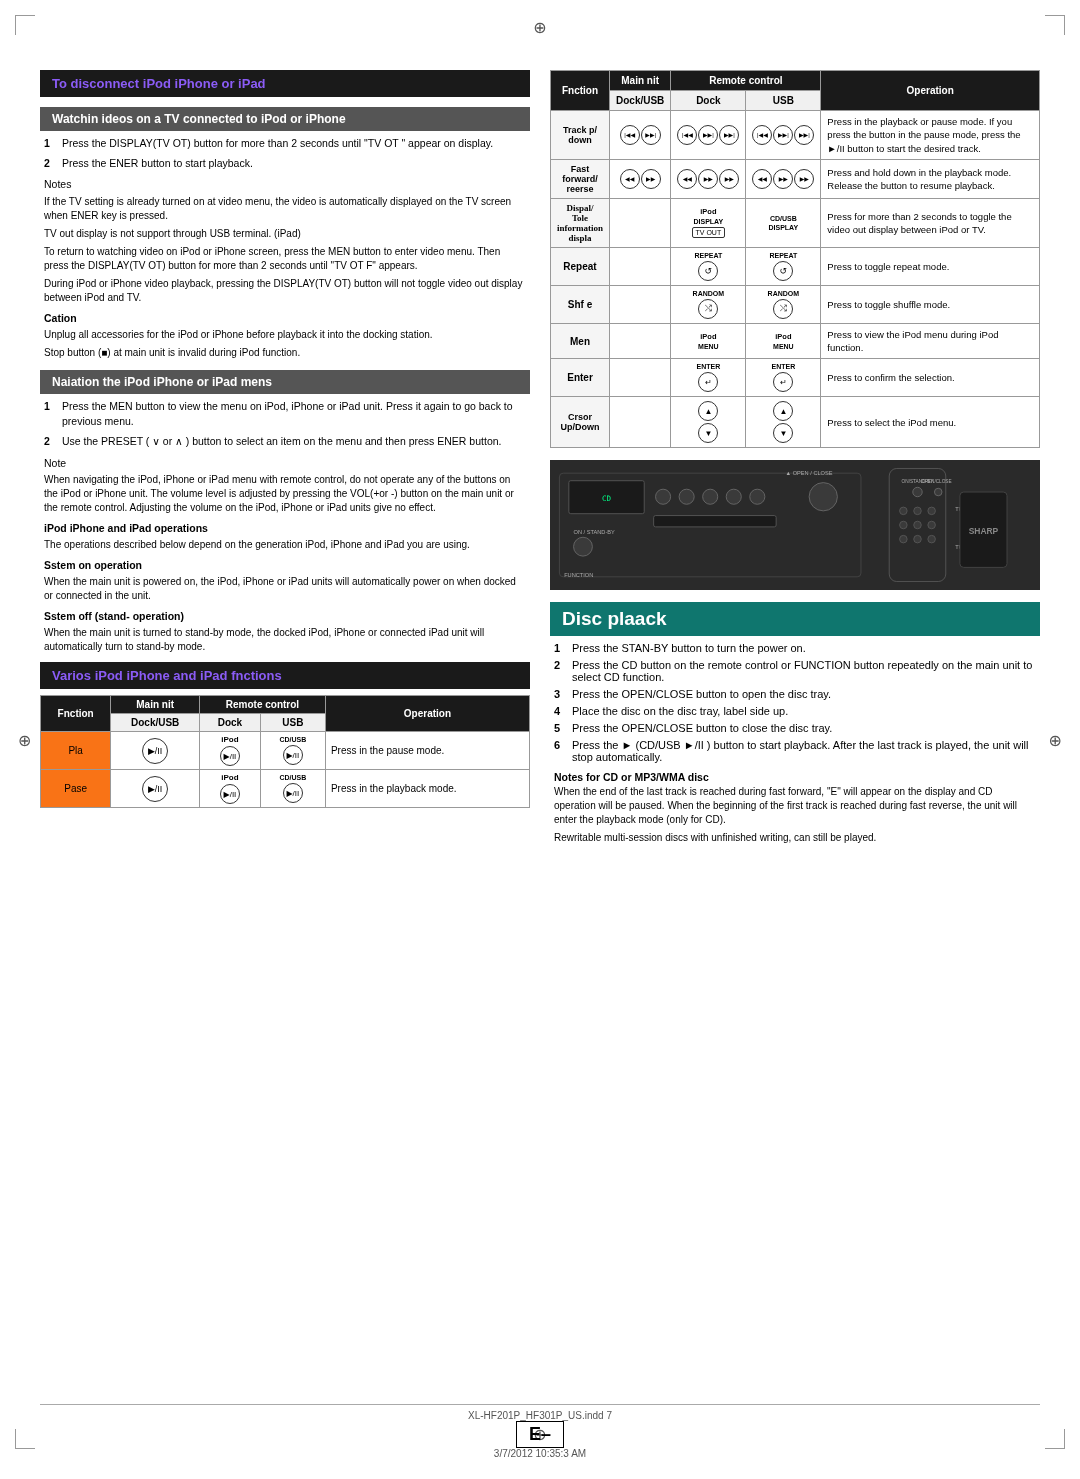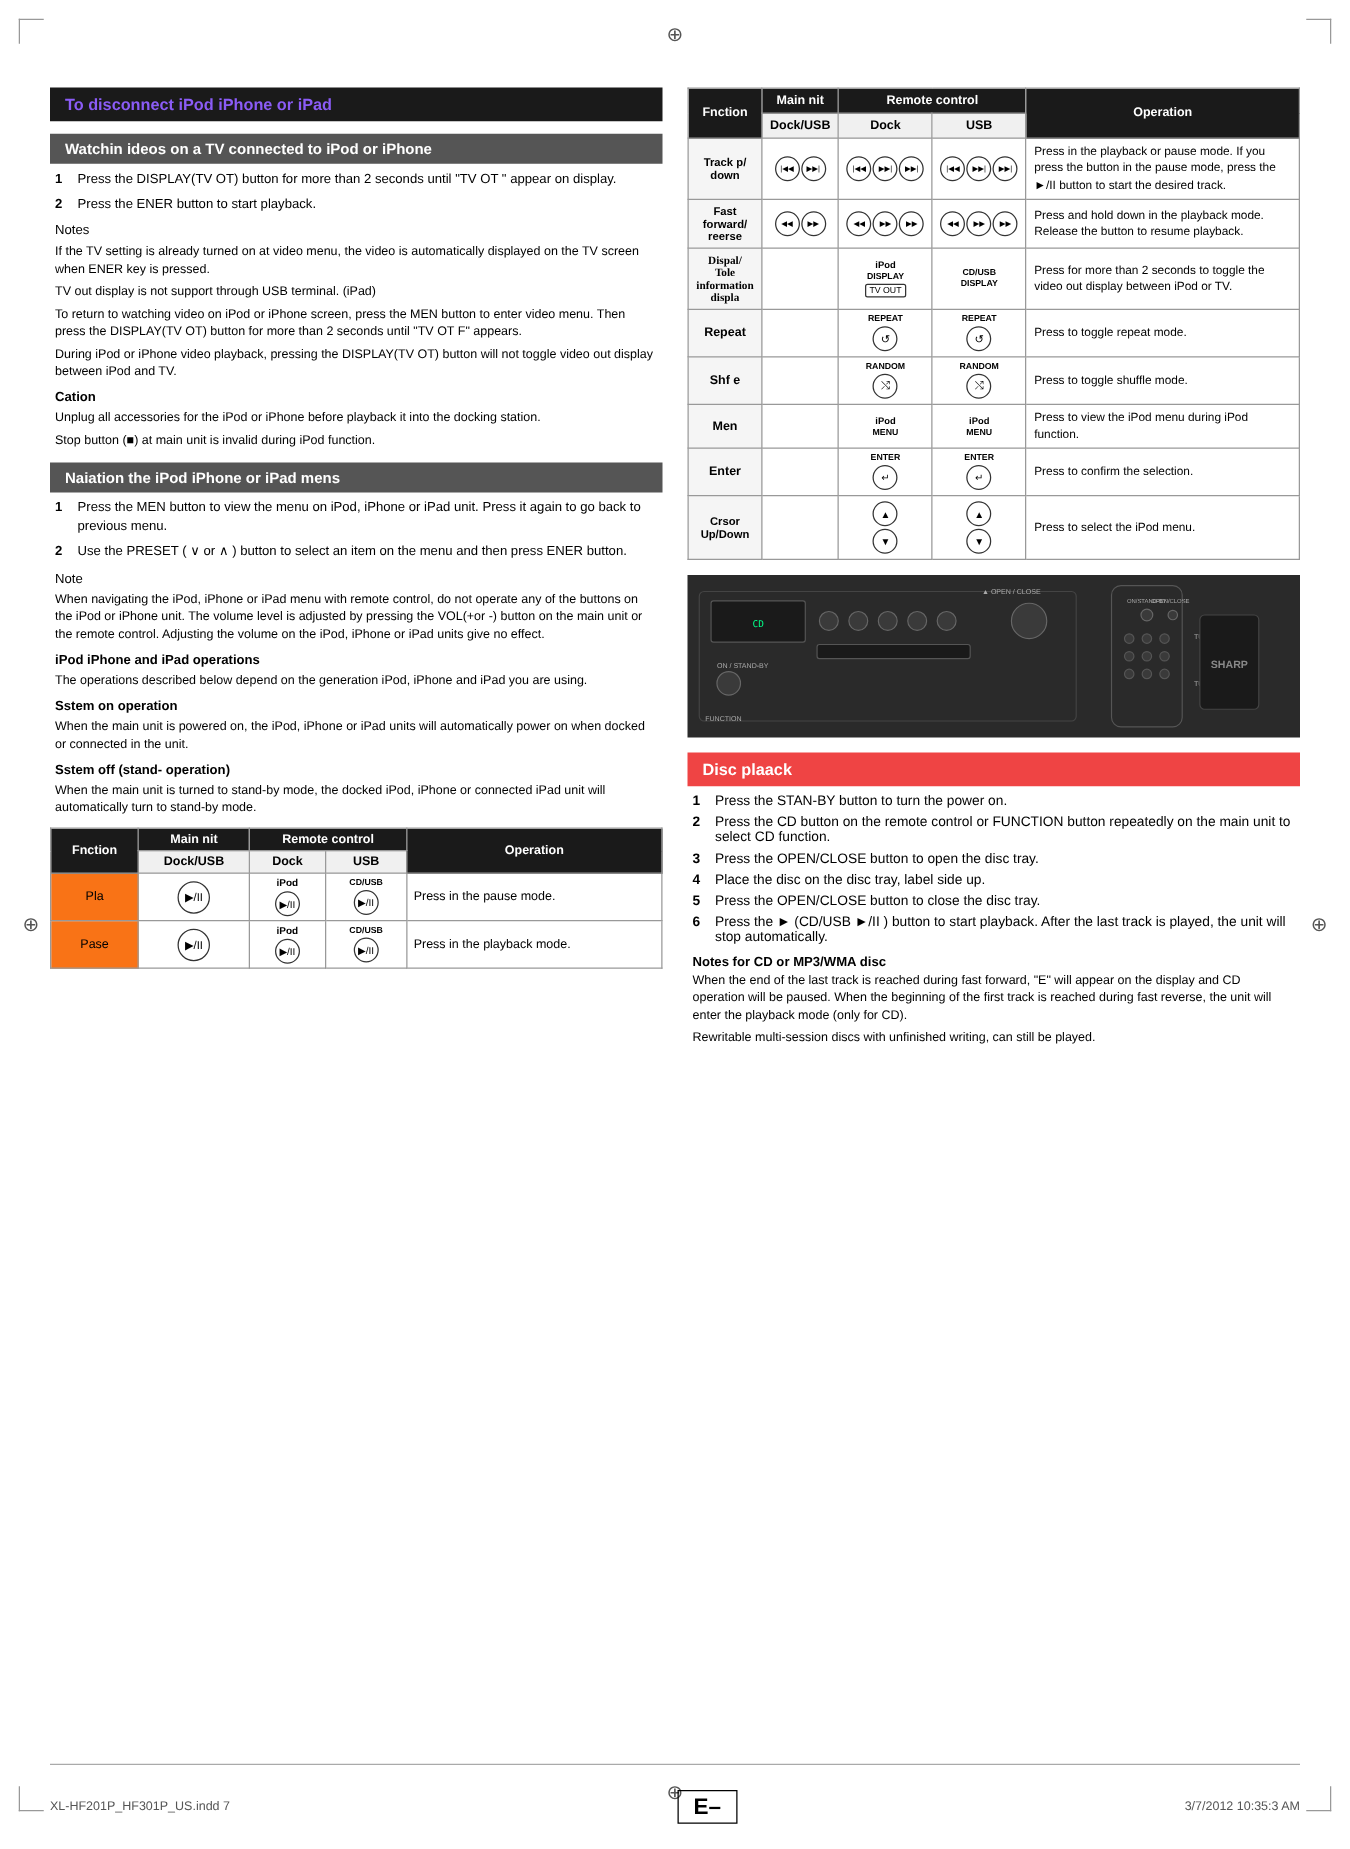--- a/index.html
+++ b/index.html
@@ -228,41 +228,42 @@
       justify-content: center;
       position: relative;
       overflow: hidden;
     }
 
     
     .disc-section {
       margin-top: 12px;
     }
     .disc-header {
-      background: #ef4444;
+      background: #0f766e;
       color: #fff;
       padding: 6px 12px;
-      font-size: 13px;
+      font-size: 19px;
       font-weight: bold;
       margin-bottom: 6px;
     }
 
     
     .footer {
       position: absolute;
       bottom: 20px;
       left: 40px;
       right: 40px;
       display: flex;
-      justify-content: space-between;
+      justify-content: flex-start;
       align-items: center;
       font-size: 10px;
       color: #555;
       border-top: 1px solid #aaa;
-      padding-top: 20px;
+      padding-top: 5px;
+      flex-direction: column;
     }
     .footer-center {
       font-size: 18px;
       font-weight: bold;
       color: #000;
       border: 1.5px solid #000;
       padding: 2px 12px;
     }
 
     .cell-icons { display: flex; flex-direction: column; align-items: center; gap: 2px; }
@@ -327,20 +328,21 @@
         <div class="notes-label">Note</div>
         <div class="note-text">When navigating the iPod, iPhone or iPad menu with remote control, do not operate any of the buttons on the iPod or iPhone unit. The volume level is adjusted by pressing the VOL(+or -) button on the main unit or the remote control. Adjusting the volume on the iPod, iPhone or iPad units give no effect.</div>
         <div class="sub-section-label">iPod iPhone and iPad operations</div>
         <div class="note-text">The operations described below depend on the generation iPod, iPhone and iPad you are using.</div>
         <div class="sub-section-label">Sstem on operation</div>
         <div class="note-text">When the main unit is powered on, the iPod, iPhone or iPad units will automatically power on when docked or connected in the unit.</div>
         <div class="sub-section-label">Sstem off (stand- operation)</div>
         <div class="note-text">When the main unit is turned to stand-by mode, the docked iPod, iPhone or connected iPad unit will automatically turn to stand-by mode.</div>
       </div>
 
+      <div class="section-header-dark">Varios iPod iPhone and iPad fnctions</div>
 
       <table class="functions-table">
         <thead>
           <tr>
             <th rowspan="2" class="col-header-dark">Fnction</th>
             <th class="col-header-dark">Main nit</th>
             <th colspan="2" class="col-header-dark">Remote control</th>
             <th rowspan="2" class="col-header-dark">Operation</th>
           </tr>
           <tr>

